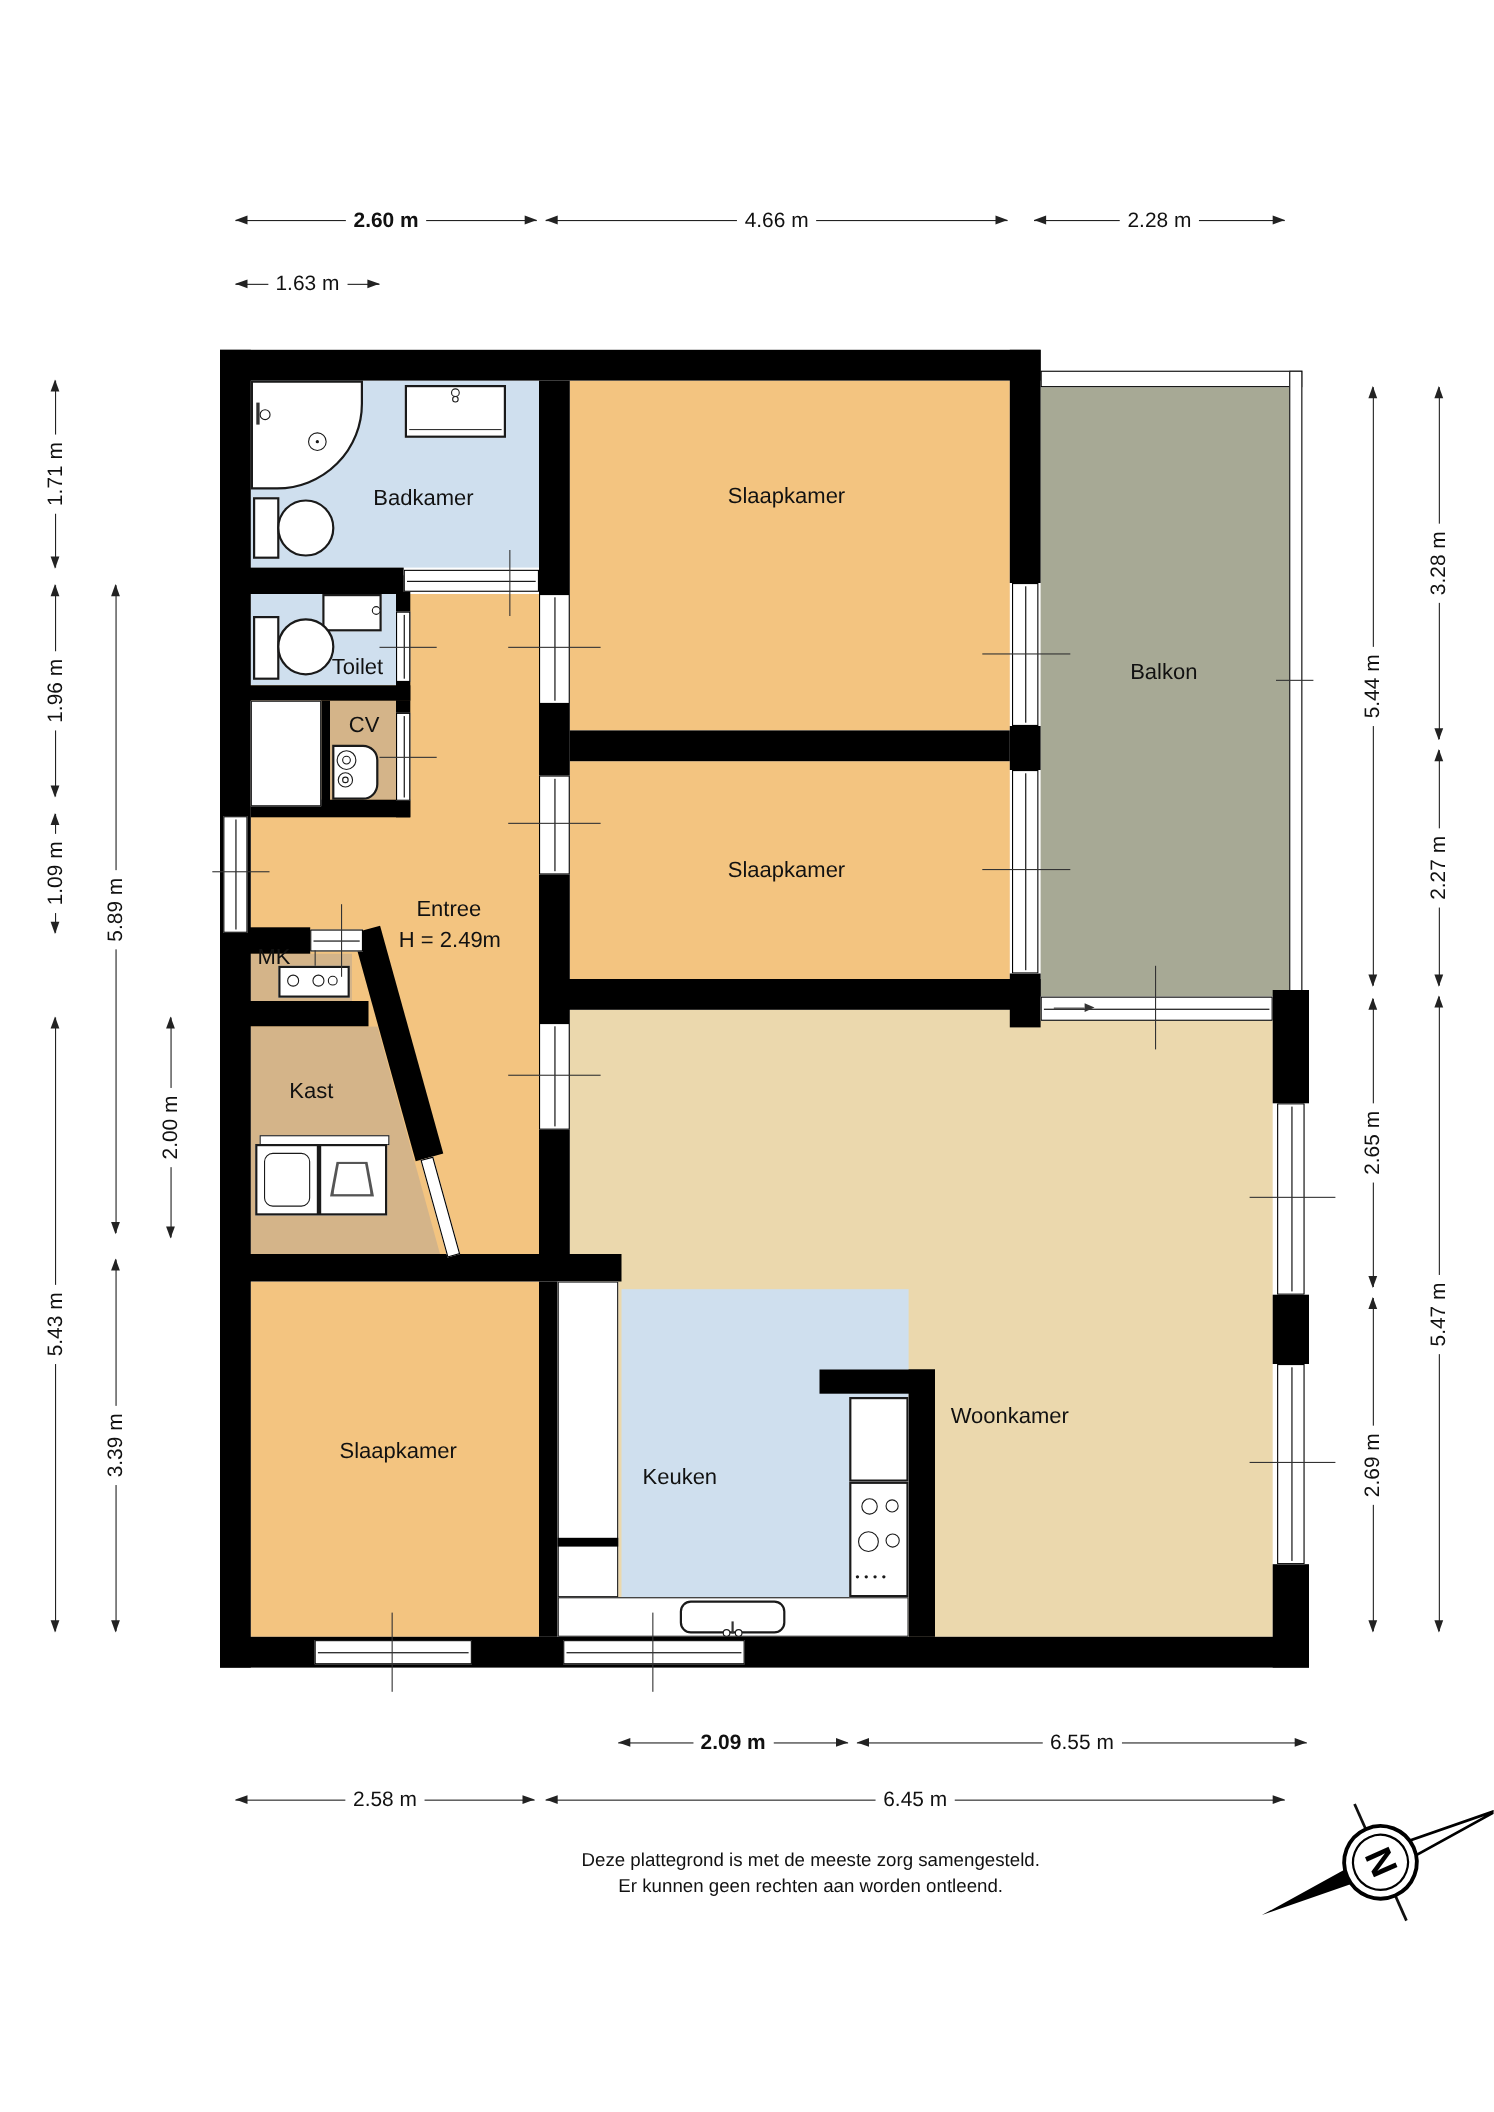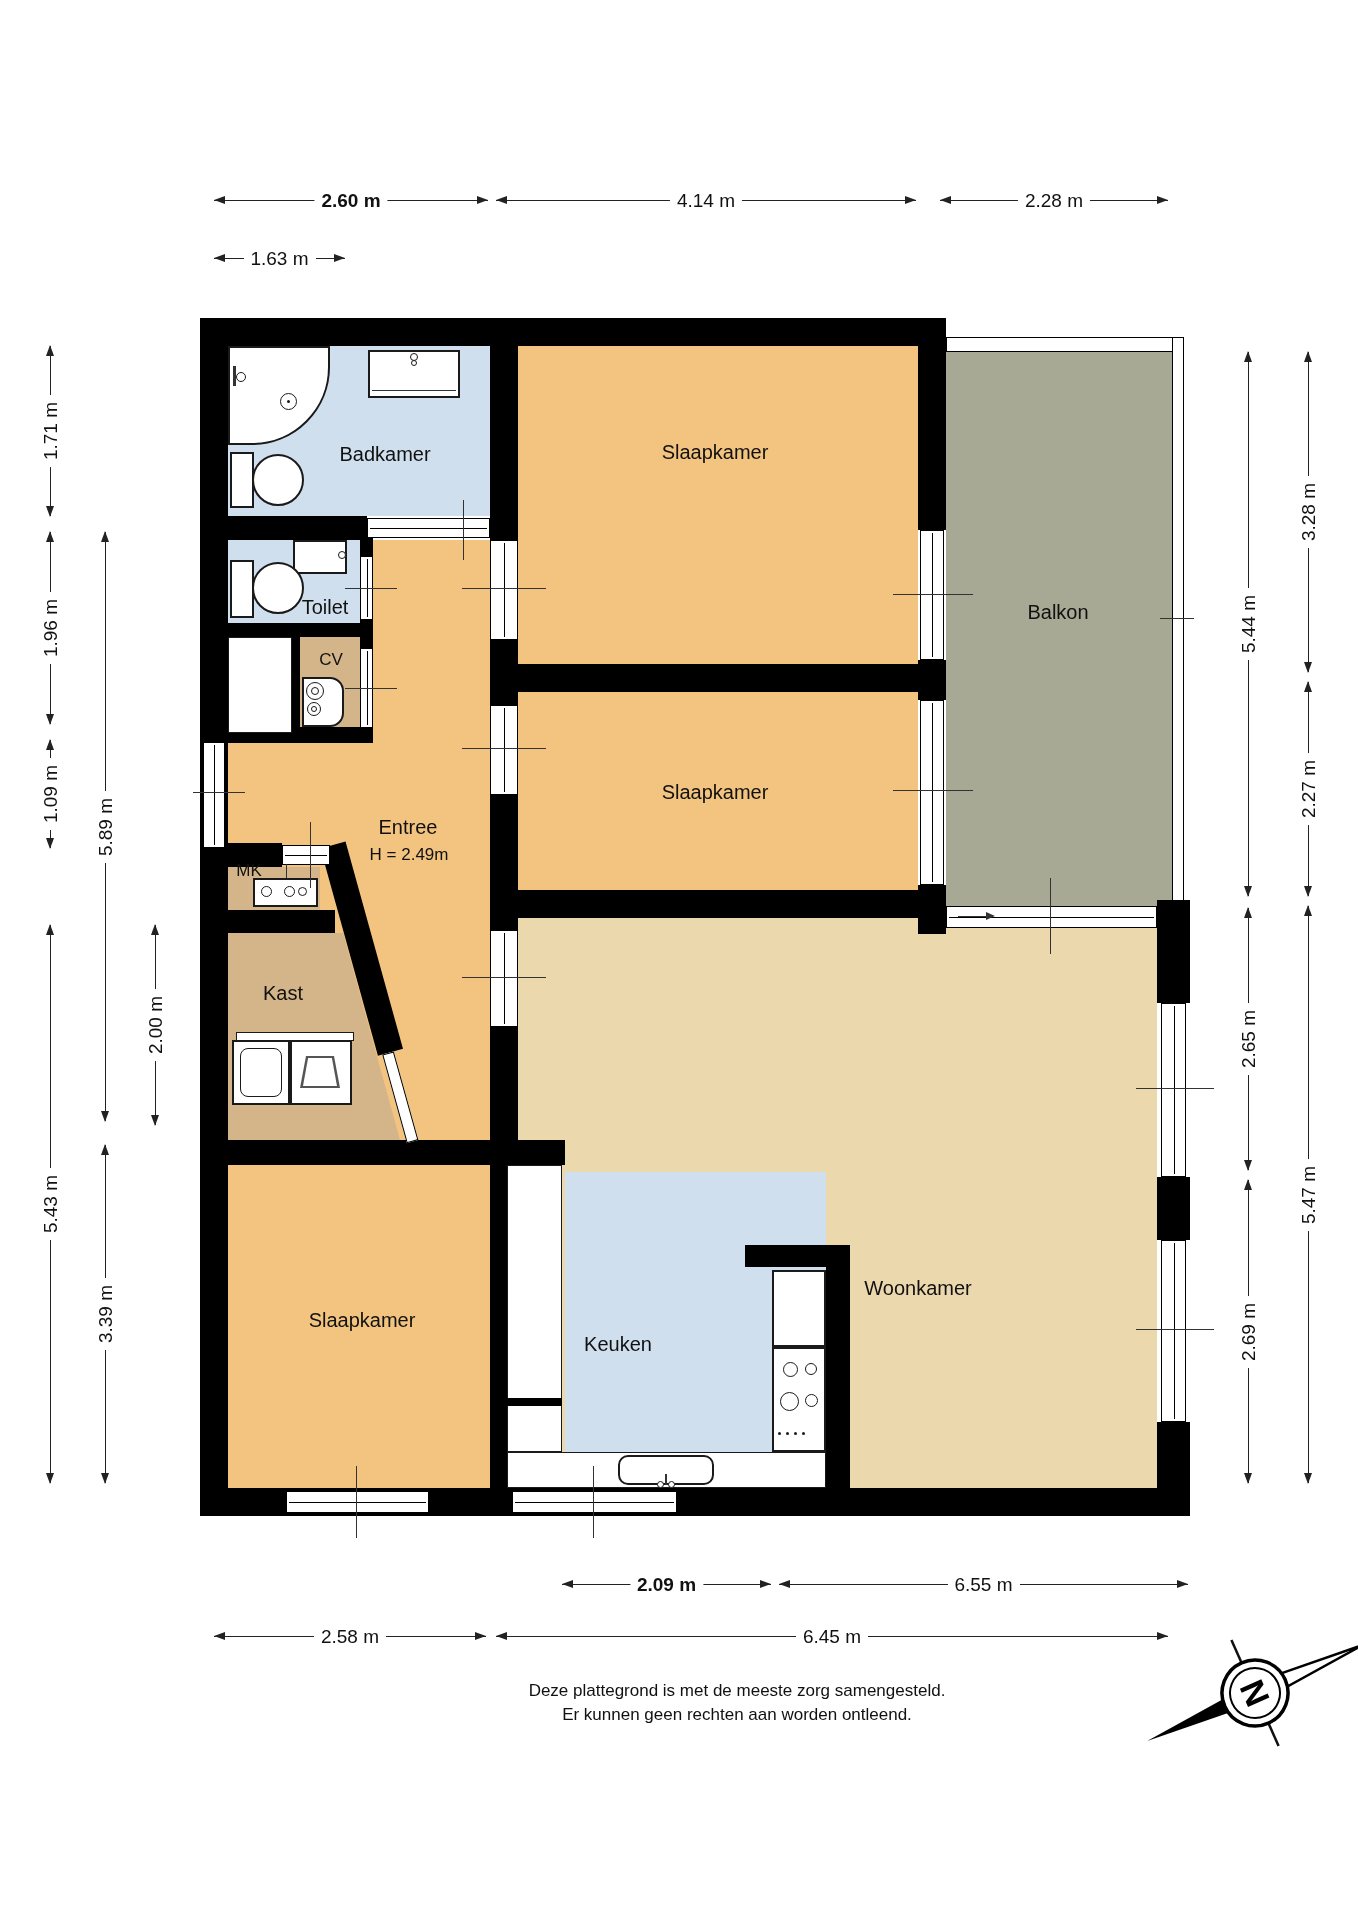--- a/index.html
+++ b/index.html
@@ -6,21 +6,21 @@
   .canvas{position:relative;width:1358px;height:1920px;background:#fff;
           font-family:"Liberation Sans",sans-serif;color:#111;overflow:hidden;}
   .rm,.w,.wn,.fx,.tick,.lbl{position:absolute;box-sizing:border-box;}
   .w{background:#000;}
   .wn{background:#fff;border:1.5px solid #000;}
   .wn-h:after{content:"";position:absolute;left:2px;right:2px;top:50%;border-top:1px solid #000;}
   .wn-v:after{content:"";position:absolute;top:2px;bottom:2px;left:50%;border-left:1px solid #000;}
   .fx{background:#fff;border:2px solid #1a1a1a;}
   .tick{background:#333;}
   .lbl{transform:translate(-50%,-50%);font-size:20px;white-space:nowrap;}
-  .lbl.small{font-size:17px;}
+  .lbl.small{font-size:20px;}
   .dim-h{position:absolute;height:0;border-top:1.3px solid #222;}
   .dim-h:before{content:"";position:absolute;left:0;top:-4.7px;border-top:4px solid transparent;border-bottom:4px solid transparent;border-right:11px solid #222;}
   .dim-h:after{content:"";position:absolute;right:0;top:-4.7px;border-top:4px solid transparent;border-bottom:4px solid transparent;border-left:11px solid #222;}
   .dim-v{position:absolute;width:0;border-left:1.3px solid #222;}
   .dim-v:before{content:"";position:absolute;top:-1px;left:-4.7px;border-left:4px solid transparent;border-right:4px solid transparent;border-bottom:11px solid #222;}
   .dim-v:after{content:"";position:absolute;bottom:-1px;left:-4.7px;border-left:4px solid transparent;border-right:4px solid transparent;border-top:11px solid #222;}
   .dlab{position:absolute;left:50%;top:0;transform:translate(-50%,-50%);background:#fff;padding:0 7px;font-size:19px;white-space:nowrap;}
   .dim-v .dlab{left:0;top:50%;transform:translate(-50%,-50%) rotate(-90deg);}
   .foot{position:absolute;transform:translateX(-50%);font-size:17px;white-space:nowrap;}
   .circ{position:absolute;border:1.6px solid #1a1a1a;border-radius:50%;background:#fff;box-sizing:border-box;}
@@ -176,21 +176,21 @@
   <div class="lbl" style="left:715px;top:792px;">Slaapkamer</div>
   <div class="lbl" style="left:362px;top:1320px;">Slaapkamer</div>
   <div class="lbl" style="left:618px;top:1344px;">Keuken</div>
   <div class="lbl" style="left:918px;top:1288px;">Woonkamer</div>
   <div class="lbl" style="left:1058px;top:612px;">Balkon</div>
 
   <div class="dim-h" style="left:214px;top:200px;width:274px;font-weight:bold;">
       <span class="dlab">2.60 m</span>
     </div>
   <div class="dim-h" style="left:496px;top:200px;width:420px;">
-      <span class="dlab">4.14 m</span>
+      <span class="dlab">4.66 m</span>
     </div>
   <div class="dim-h" style="left:940px;top:200px;width:228px;">
       <span class="dlab">2.28 m</span>
     </div>
   <div class="dim-h" style="left:214px;top:258px;width:131px;">
       <span class="dlab">1.63 m</span>
     </div>
 
   <div class="dim-v" style="left:50px;top:346px;height:170px;">
       <span class="dlab">1.71 m</span>

